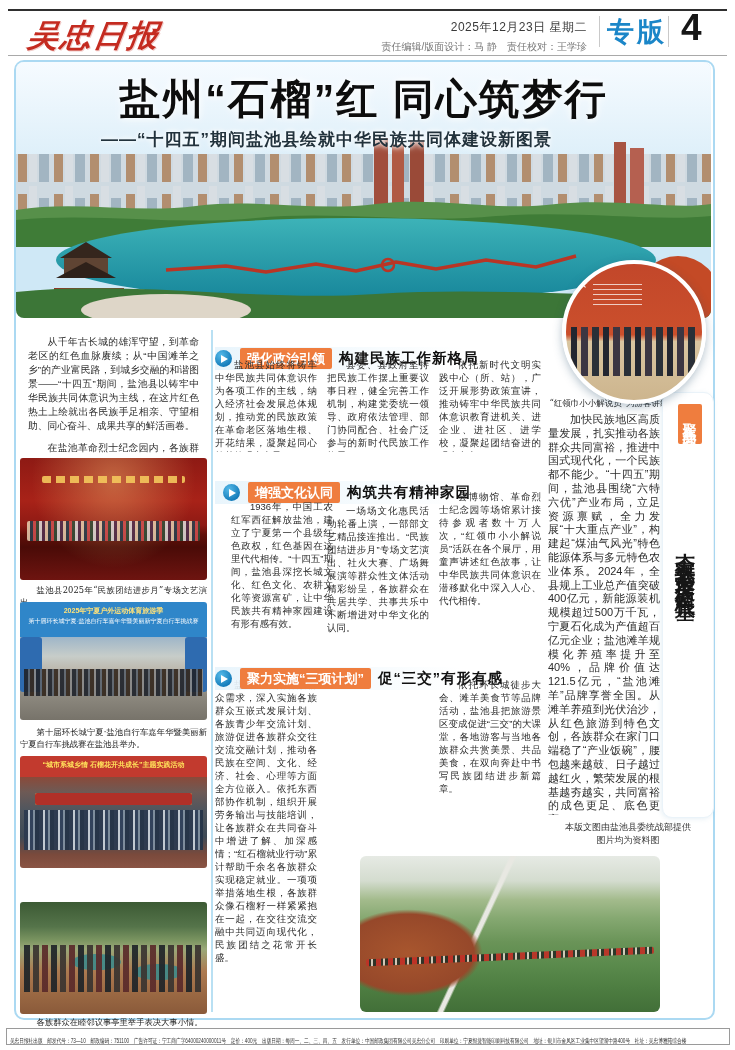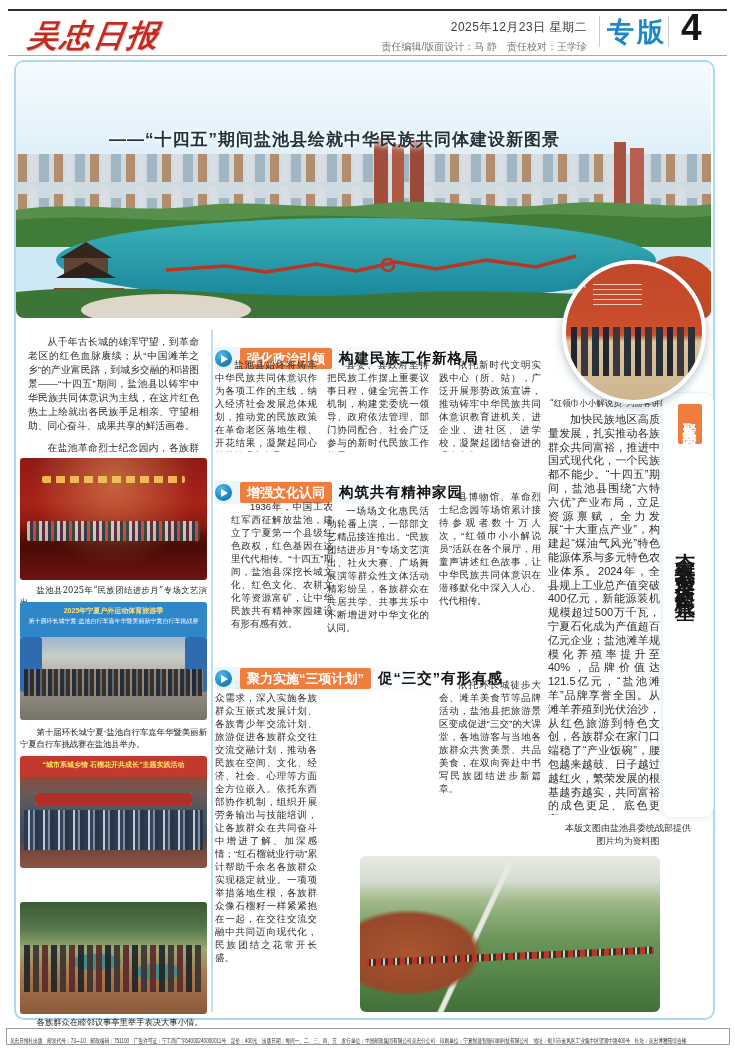--- a/index.html
+++ b/index.html
@@ -19,21 +19,21 @@
   .pageno{left:681px;top:7px;font-size:37px;font-weight:bold;color:#161616;}
   .hdr-rule{left:8px;top:55px;width:719px;height:1px;background:#a9a9a9;}
   
   .frame{left:14px;top:60px;width:697px;height:956px;border:2px solid #abd9f2;border-radius:10px;}
   .vdivider{left:211px;top:330px;width:2px;height:682px;background:#b9e0f3;}
   
   .hero{left:16px;top:62px;width:695px;height:256px;border-radius:8px;overflow:hidden;background:#cfe8f6;}
   .hero svg{display:block;}
   .hero-title{left:16px;top:72px;width:695px;text-align:center;font-size:41px;font-weight:900;
               color:#0d0d0d;letter-spacing:2px;text-shadow:0 0 6px rgba(255,255,255,.9),0 0 12px rgba(255,255,255,.8);}
-  .hero-sub{left:12px;top:128px;width:645px;text-align:center;font-size:17px;font-weight:bold;
+  .hero-sub{left:4px;top:128px;width:645px;text-align:center;font-size:17px;font-weight:bold;
             color:#22323c;letter-spacing:1px;text-shadow:0 0 4px #fff,0 0 7px #fff;}
   
   .inset{left:562px;top:260px;width:136px;height:136px;border-radius:50%;border:4px solid #fff;
          overflow:hidden;z-index:5;box-shadow:0 3px 10px rgba(40,80,110,.35);
          background:linear-gradient(180deg,#c2472a 0%,#cb4f2c 52%,#d9c5a0 57%,#cdb58e 100%);}
   .inset::before{content:"";position:absolute;left:20%;top:15%;width:36%;height:18%;
          background:repeating-linear-gradient(180deg,rgba(255,255,255,.85) 0 1.5px,rgba(255,255,255,0) 1.5px 5px);opacity:.85;}
   .inset::after{content:"";position:absolute;left:4%;right:4%;top:46%;height:36%;
          background:repeating-linear-gradient(90deg,#232630 0 6px,rgba(0,0,0,0) 6px 10px,#3c3642 10px 17px,rgba(0,0,0,0) 17px 21px,#2a3038 21px 28px,rgba(0,0,0,0) 28px 32px);}
   .inset-star{position:absolute;left:9%;top:10%;color:#fff;font-size:11px;opacity:.9;}
@@ -57,21 +57,21 @@
   .tag{background:#ef7d3e;color:#fff;font-weight:bold;font-size:13px;line-height:1;
        padding:4px 7px;margin:0 7px 0 8px;border-radius:2px;white-space:nowrap;}
   .sec-title{font-size:14.5px;font-weight:bold;color:#101010;letter-spacing:1px;white-space:nowrap;}
   
   .side-card{left:662px;top:392px;width:50px;height:424px;background:#fff;border:1px solid #eaf3f9;
              border-radius:10px;box-shadow:-1px 1px 5px rgba(120,170,200,.18);}
   .v-tag{left:678px;top:404px;writing-mode:vertical-rl;background:#ef7d3e;color:#fff;
          font-size:14px;font-weight:bold;letter-spacing:4px;padding:8px 3px;border-radius:2px;z-index:2;}
   .v-title{left:671px;top:536px;writing-mode:vertical-rl;font-size:20.5px;font-weight:900;
            color:#161616;letter-spacing:6px;z-index:2;}
-  .credit{left:543px;top:822px;width:170px;text-align:center;font-family:Liberation Serif, serif;
+  .credit{left:543px;top:822px;width:170px;text-align:center;font-family:Liberation Mono, monospace;
           font-size:9px;line-height:13px;color:#333;}
   
   .ph{left:20px;width:187px;border-radius:3px;overflow:hidden;}
   .cap{left:20px;width:187px;font-family:"DejaVu Serif",serif;font-size:8.3px;line-height:12px;
        color:#222;text-align:justify;text-indent:2em;}
   .stage{top:458px;height:122px;
      background:radial-gradient(ellipse at 50% 18%,rgba(255,205,125,.4),rgba(0,0,0,0) 62%),
        linear-gradient(180deg,#8e1a14 0%,#a82218 35%,#8e1a14 55%,#611009 63%,#4a0b07 73%,#6e1410 100%);}
   .stage::before{content:"";position:absolute;left:12%;top:15%;width:76%;height:7px;border-radius:2px;
      background:repeating-linear-gradient(90deg,#f4c75c 0 9px,rgba(244,199,92,0) 9px 14px);opacity:.9;}
@@ -168,20 +168,21 @@
       <circle cx="372" cy="203" r="6" fill="none" stroke="#b93525" stroke-width="2.5"></circle>
       <polygon points="44,196 96,196 70,180" fill="#35261d"></polygon>
       <rect x="48" y="196" width="44" height="20" fill="#5f4433"></rect>
       <polygon points="40,216 100,216 70,200" fill="#2e211a"></polygon>
       <rect x="38" y="226" width="70" height="30" fill="#8f3a28"></rect>
       <path d="M0,230 C120,218 240,240 360,232 C480,224 600,238 695,230 L695,256 L0,256 Z" fill="#3c7637"></path>
       <ellipse cx="150" cy="248" rx="85" ry="16" fill="#ded6c8"></ellipse>
       <circle cx="662" cy="236" r="42" fill="#c44a26"></circle>
     </svg>
   </div>
+  <div class="abs hero-title">盐州“石榴”红 同心筑梦行</div>
   <div class="abs hero-sub">——“十四五”期间盐池县绘就中华民族共同体建设新图景</div>
 
   <div class="abs inset">
     <span class="inset-star">★</span>
   </div>
   <div class="abs inset-cap">“红领巾小小解说员”为游客讲红色故事。</div>
 
   <div class="abs intro">
     <p>从千年古长城的雄浑守望，到革命老区的红色血脉赓续；从“中国滩羊之乡”的产业富民路，到城乡交融的和谐图景——“十四五”期间，盐池县以铸牢中华民族共同体意识为主线，在这片红色热土上绘就出各民族手足相亲、守望相助、同心奋斗、成果共享的鲜活画卷。</p>
     <p>在盐池革命烈士纪念园内，各族群众肃立瞻仰、敬献花篮，红色传承的力量在此凝聚；长城关下的博物馆与书画摄影展厅中，一幅幅作品诉说着各民族交往交流交融的悠长岁月；社区“红石榴议事厅”里，各族居民围坐一堂包饺子、话家常，邻里温情扑面而来；麻黄山乡唐平庄宁夏工委旧址前，游客驻足聆听革命往事，感悟幸福生活的来之不易。民族团结的基因，早已融入盐池发展的血脉之中。</p>
@@ -189,21 +190,21 @@
 
   <div class="abs sec-head" style="top:328px;">
     <span class="play"></span>
     <span class="tag">强化政治引领</span>
     <span class="sec-title">构建民族工作新格局</span>
   </div>
   <div class="abs col c1" style="top:358px;height:94px;">盐池县始终将铸牢中华民族共同体意识作为各项工作的主线，纳入经济社会发展总体规划，推动党的民族政策在革命老区落地生根、开花结果，凝聚起同心筑梦的强大力量。</div>
   <div class="abs col c2" style="top:358px;height:94px;">县委、县政府坚持把民族工作摆上重要议事日程，健全完善工作机制，构建党委统一领导、政府依法管理、部门协同配合、社会广泛参与的新时代民族工作格局。</div>
   <div class="abs col c3" style="top:358px;height:94px;">依托新时代文明实践中心（所、站），广泛开展形势政策宣讲，推动铸牢中华民族共同体意识教育进机关、进企业、进社区、进学校，凝聚起团结奋进的强大合力。</div>
 
-  <div class="abs sec-head" style="top:462px;">
+  <div class="abs sec-head" style="top:462px;padding-left:8px;">
     <span class="play"></span>
     <span class="tag">增强文化认同</span>
     <span class="sec-title">构筑共有精神家园</span>
   </div>
   <div class="abs col c1" style="top:500px;height:146px;margin-left:16px;">1936年，中国工农红军西征解放盐池，建立了宁夏第一个县级红色政权，红色基因在这里代代相传。“十四五”期间，盐池县深挖长城文化、红色文化、农耕文化等资源富矿，让中华民族共有精神家园建设有形有感有效。</div>
   <div class="abs col c2" style="top:504px;height:146px;">一场场文化惠民活动轮番上演，一部部文艺精品接连推出。“民族团结进步月”专场文艺演出、社火大赛、广场舞展演等群众性文体活动精彩纷呈，各族群众在共居共学、共事共乐中不断增进对中华文化的认同。</div>
   <div class="abs col c3" style="top:490px;height:146px;">县博物馆、革命烈士纪念园等场馆累计接待参观者数十万人次，“红领巾小小解说员”活跃在各个展厅，用童声讲述红色故事，让中华民族共同体意识在潜移默化中深入人心、代代相传。</div>
 
   <div class="abs col c1" style="top:678px;height:336px;">盐池县紧扣各族群众需求，深入实施各族群众互嵌式发展计划、各族青少年交流计划、旅游促进各族群众交往交流交融计划，推动各民族在空间、文化、经济、社会、心理等方面全方位嵌入。依托东西部协作机制，组织开展劳务输出与技能培训，让各族群众在共同奋斗中增进了解、加深感情；“红石榴就业行动”累计帮助千余名各族群众实现稳定就业。一项项举措落地生根，各族群众像石榴籽一样紧紧抱在一起，在交往交流交融中共同迈向现代化，民族团结之花常开长盛。</div>
   <div class="abs sec-head" style="top:648px;">

